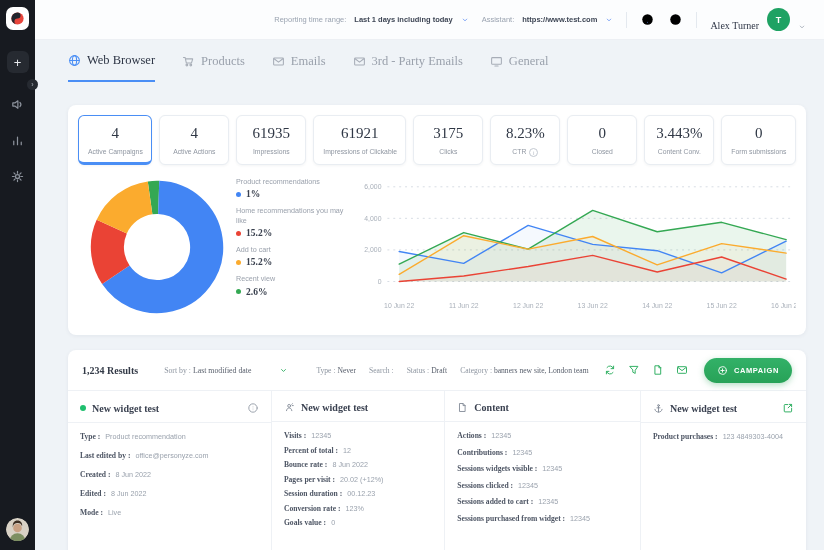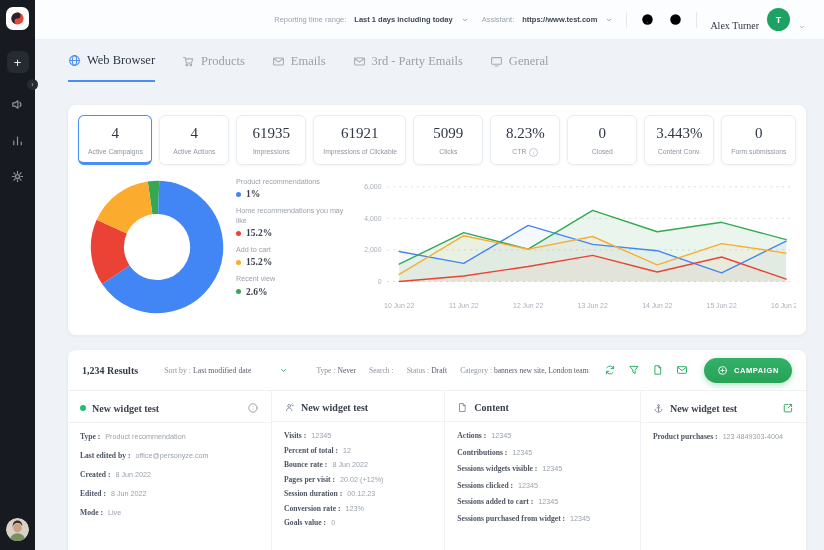--- a/index.html
+++ b/index.html
@@ -272,21 +272,21 @@
           </div>
           <div class="stat">
     <div class="stat-v">61935</div>
     <div class="stat-l">Impressions</div>
           </div>
           <div class="stat">
     <div class="stat-v">61921</div>
     <div class="stat-l">Impressions of Clickable</div>
           </div>
           <div class="stat">
-    <div class="stat-v">5099</div>
+    <div class="stat-v">3175</div>
     <div class="stat-l">Clicks</div>
           </div>
           <div class="stat">
     <div class="stat-v">8.23%</div>
     <div class="stat-l">CTR<span class="info-dot">i</span></div>
           </div>
           <div class="stat">
     <div class="stat-v">0</div>
     <div class="stat-l">Closed</div>
           </div>

